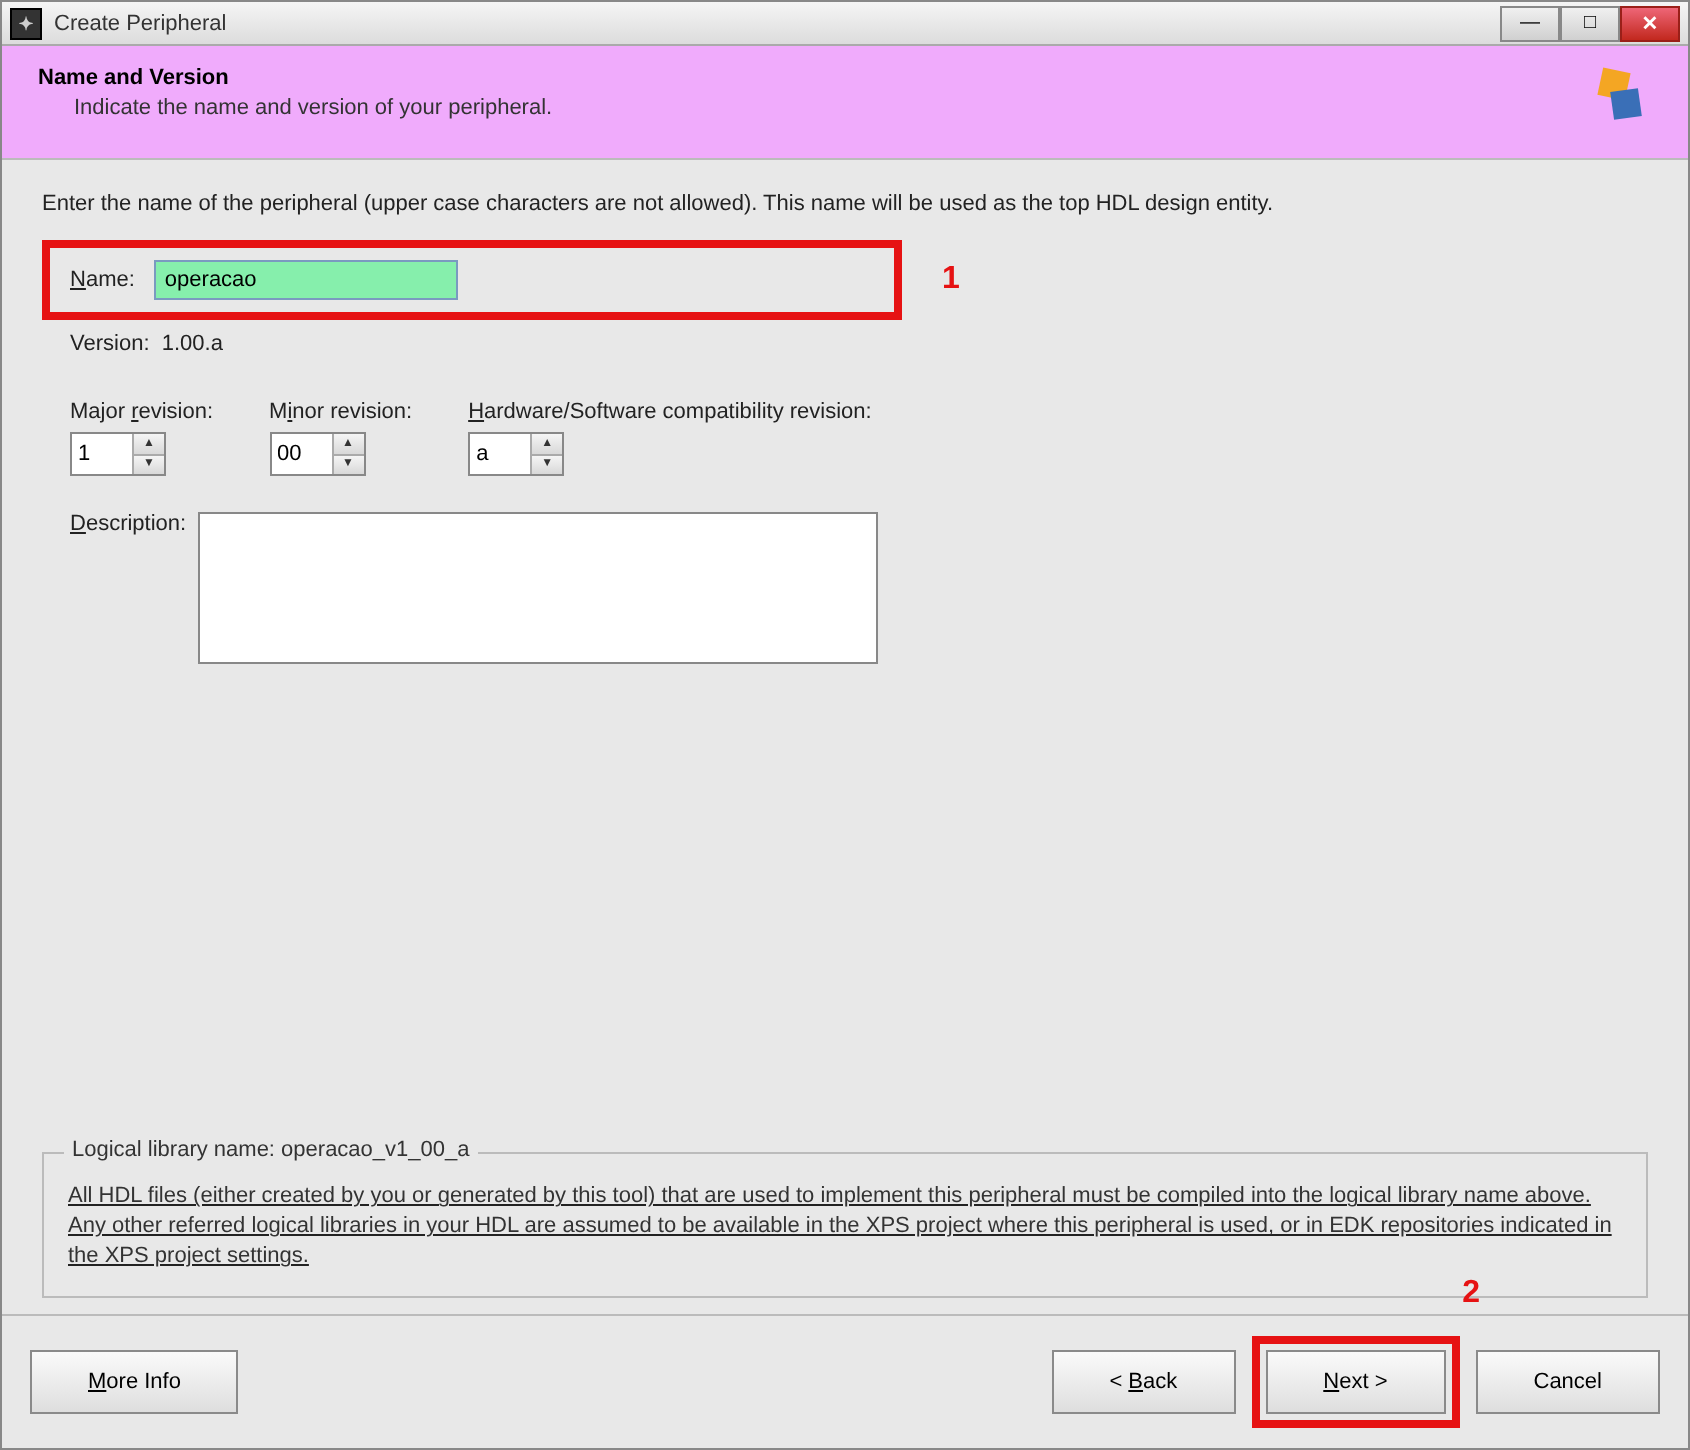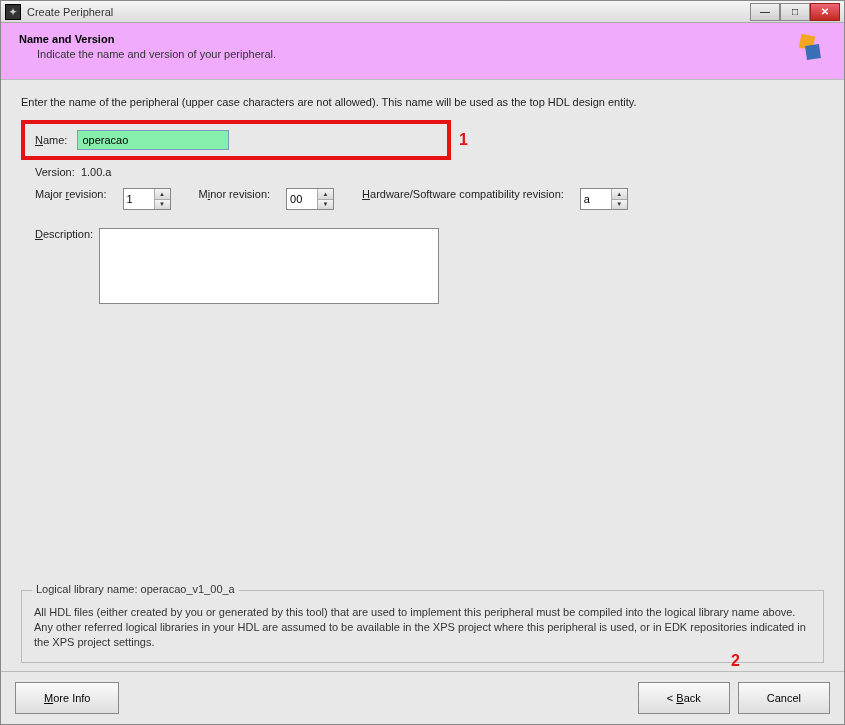--- a/index.html
+++ b/index.html
@@ -74,39 +74,39 @@
   .instruction { margin-bottom: 12px; }
   .red-box {
     border: 4px solid #e61213;
     padding: 6px 10px;
     position: relative;
     display:flex;
     align-items:center;
     gap:10px;
   }
   .name-row-wrap {
-    display:flex;align-items:center;gap:8px;
+    display:flex;align-items:center;gap:20px;
   }
   .name-box { width: 430px; }
   .annot {
     color:#e61213;font-weight:bold;font-size:16px;
   }
   .field-label { white-space:nowrap; }
   .underline { text-decoration: underline; }
   .text-input {
     flex:1;
     height:20px;
     border:1px solid #7a9ac0;
     background:#86efac;
     padding:1px 4px;
     font-family:inherit;font-size:11px;
   }
   .version-line { margin: 6px 0 10px 14px; }
   .rev-row { display:flex; gap:28px; margin-left:14px; margin-bottom:6px;}
-  .rev-col { display:flex;flex-direction:row;gap:16px; }
+  .rev-col { display:flex;flex-direction:column;gap:4px;margin-top:12px; }
   .spinner {
     display:flex;align-items:stretch;
     width:48px;height:22px;
     border:1px solid #888;background:#fff;
   }
   .spinner input {
     border:none;width:30px;font-size:11px;padding:0 3px;
     font-family:inherit;outline:none;
   }
   .spinner .arrows {
@@ -122,20 +122,21 @@
   .desc-row { display:flex;align-items:flex-start;gap:6px;margin-top:18px;margin-left:14px;}
   .desc-area {
     width:340px;height:76px;border:1px solid #888;background:#fff;
     font-family:inherit;font-size:11px;padding:2px;resize:none;
   }
   .lib-group {
     position:absolute;
     left:20px;right:20px;bottom:8px;
     border:1px solid #bbb;
     padding:14px 12px 12px 12px;
+    text-decoration:underline;
   }
   .lib-group-legend {
     position:absolute;top:-8px;left:10px;
     background:#e8e8e8;padding:0 4px;color:#333;
   }
   .lib-body { color:#333; line-height:1.35; }
   .footer {
     border-top:1px solid #bbb;
     padding:10px 14px;
     display:flex;align-items:center;
@@ -250,17 +251,20 @@
       <div class="lib-body">All HDL files (either created by you or generated by this tool) that are used to implement this peripheral must be compiled into the logical library name above. Any other referred logical libraries in your HDL are assumed to be available in the XPS project where this peripheral is used, or in EDK repositories indicated in the XPS project settings.</div>
     </div>
   </div>
 
   <div class="footer">
     <span class="annot2-outer">2</span>
     <button class="btn"><span class="underline">M</span><span>ore Info</span></button>
     <div class="footer-spacer"></div>
     <div class="footer-right">
       <button class="btn"><span>&lt; </span><span class="underline">B</span><span>ack</span></button>
+      <span class="next-red-wrap">
+        <button class="btn"><span class="underline">N</span><span>ext &gt;</span></button>
+      </span>
       <button class="btn">Cancel</button>
     </div>
   </div>
 
 </div>
 
 </body></html>

